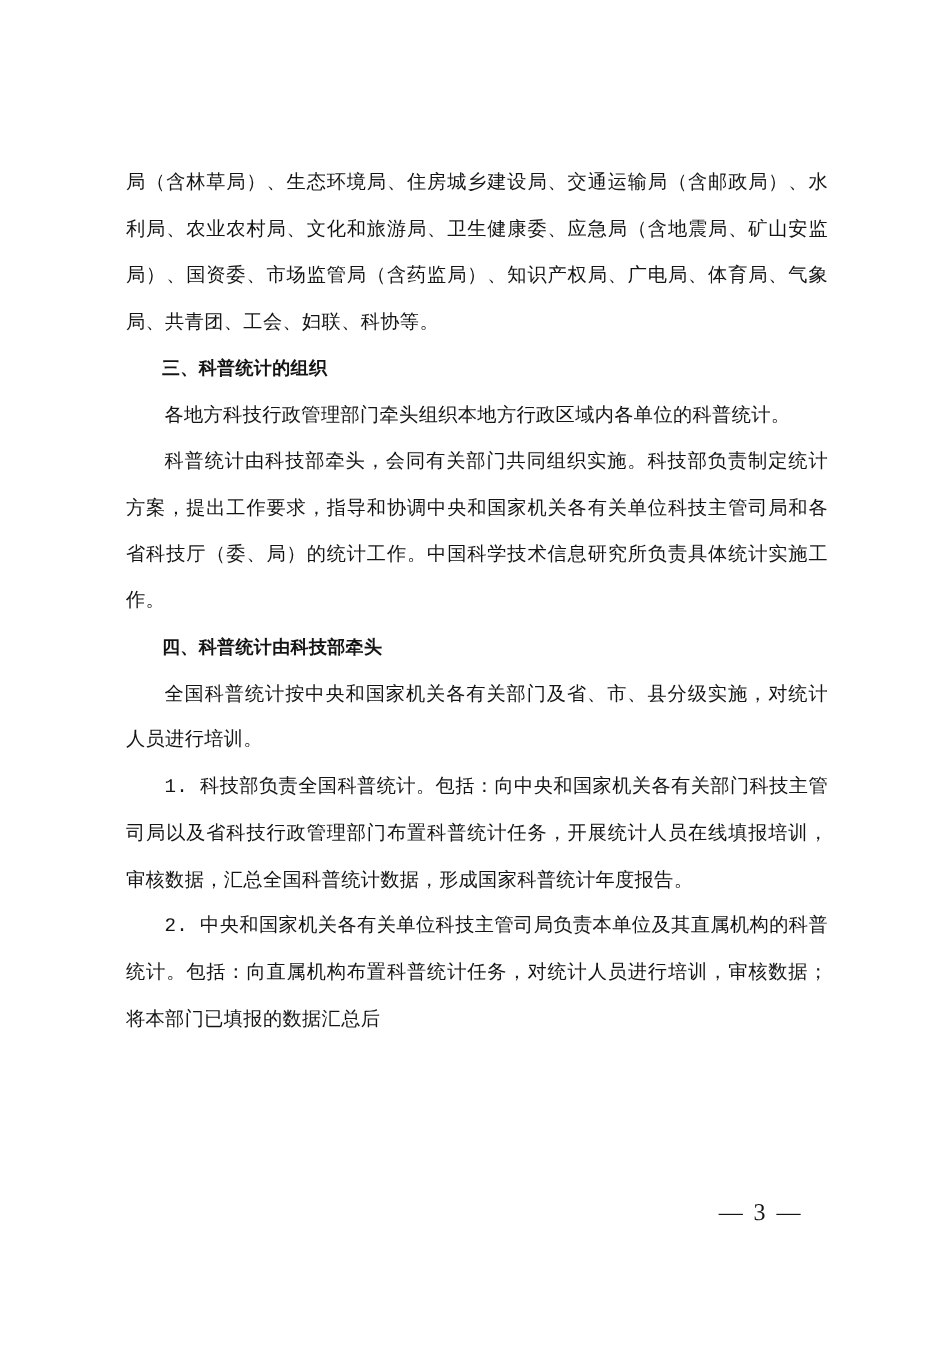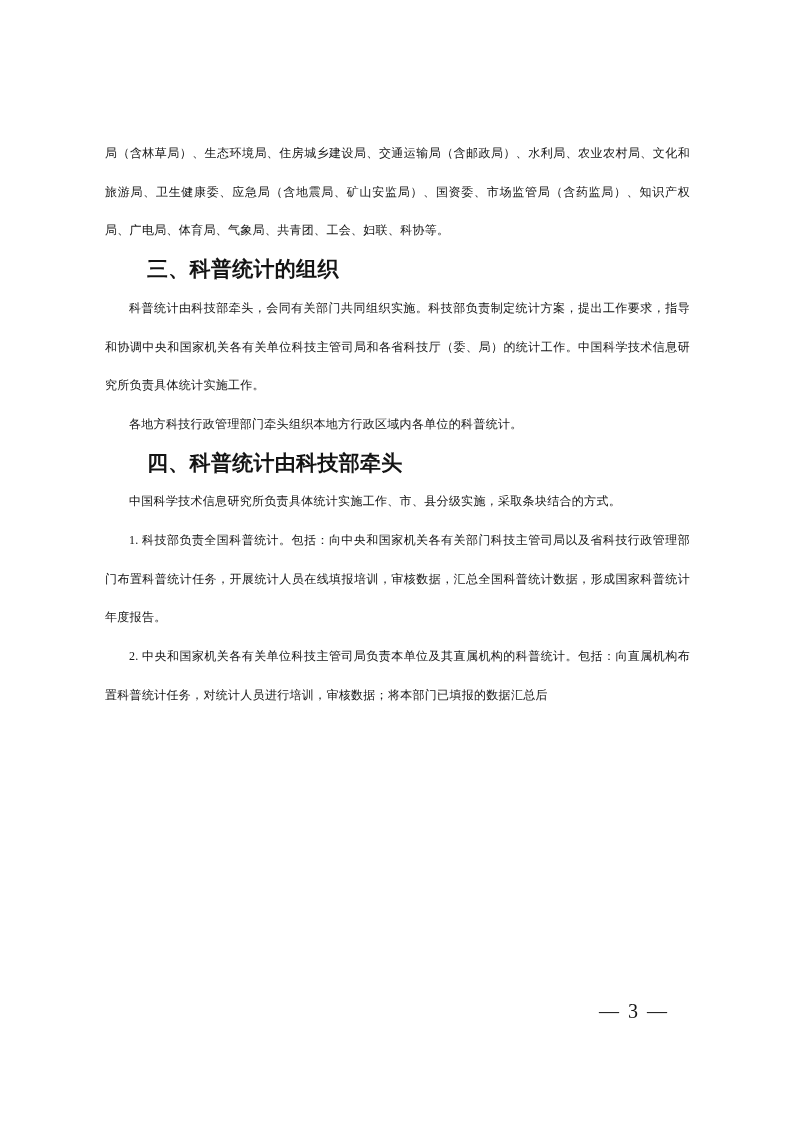--- a/index.html
+++ b/index.html
@@ -17,34 +17,35 @@
     padding: 134px 103px 0 105px;
     font-family: "Liberation Serif", "DejaVu Serif", serif;
     color: #141414;
     overflow: hidden;
   }
   .content {
     width: 585px;
   }
   .para {
     margin: 0;
-    font-size: 12px;
+    font-size: 16px;
     line-height: 38.7px;
     text-align: justify;
     text-justify: inter-ideograph;
     text-indent: 2em;
     letter-spacing: 0.3px;
     font-weight: normal;
+    font-family: Liberation Mono, monospace;
   }
   .para.cont {
     text-indent: 0;
   }
   .heading {
     margin: 0;
-    font-size: 21px;
+    font-size: 15px;
     line-height: 38.7px;
     text-indent: 2em;
     font-weight: bold;
     letter-spacing: 0.3px;
   }
   .page-number {
     position: absolute;
     top: 999px;
     right: 124px;
     font-size: 20px;
@@ -54,21 +55,21 @@
     white-space: pre;
   }
 </style>
 </head>
 <body>
 
 <div class="page">
   <div class="content">
     <p class="para cont">局（含林草局）、生态环境局、住房城乡建设局、交通运输局（含邮政局）、水利局、农业农村局、文化和旅游局、卫生健康委、应急局（含地震局、矿山安监局）、国资委、市场监管局（含药监局）、知识产权局、广电局、体育局、气象局、共青团、工会、妇联、科协等。</p>
     <p class="heading">三、科普统计的组织</p>
+    <p class="para">各地方科技行政管理部门牵头组织本地方行政区域内各单位的科普统计。</p>
     <p class="para">科普统计由科技部牵头，会同有关部门共同组织实施。科技部负责制定统计方案，提出工作要求，指导和协调中央和国家机关各有关单位科技主管司局和各省科技厅（委、局）的统计工作。中国科学技术信息研究所负责具体统计实施工作。</p>
-    <p class="para">各地方科技行政管理部门牵头组织本地方行政区域内各单位的科普统计。</p>
     <p class="heading">四、科普统计由科技部牵头</p>
-    <p class="para">中国科学技术信息研究所负责具体统计实施工作、市、县分级实施，采取条块结合的方式。</p>
+    <p class="para">全国科普统计按中央和国家机关各有关部门及省、市、县分级实施，对统计人员进行培训。</p>
     <p class="para">1. 科技部负责全国科普统计。包括：向中央和国家机关各有关部门科技主管司局以及省科技行政管理部门布置科普统计任务，开展统计人员在线填报培训，审核数据，汇总全国科普统计数据，形成国家科普统计年度报告。</p>
     <p class="para">2. 中央和国家机关各有关单位科技主管司局负责本单位及其直属机构的科普统计。包括：向直属机构布置科普统计任务，对统计人员进行培训，审核数据；将本部门已填报的数据汇总后</p>
   </div>
   <div class="page-number">— 3 —</div>
 </div>
 
 </body></html>

